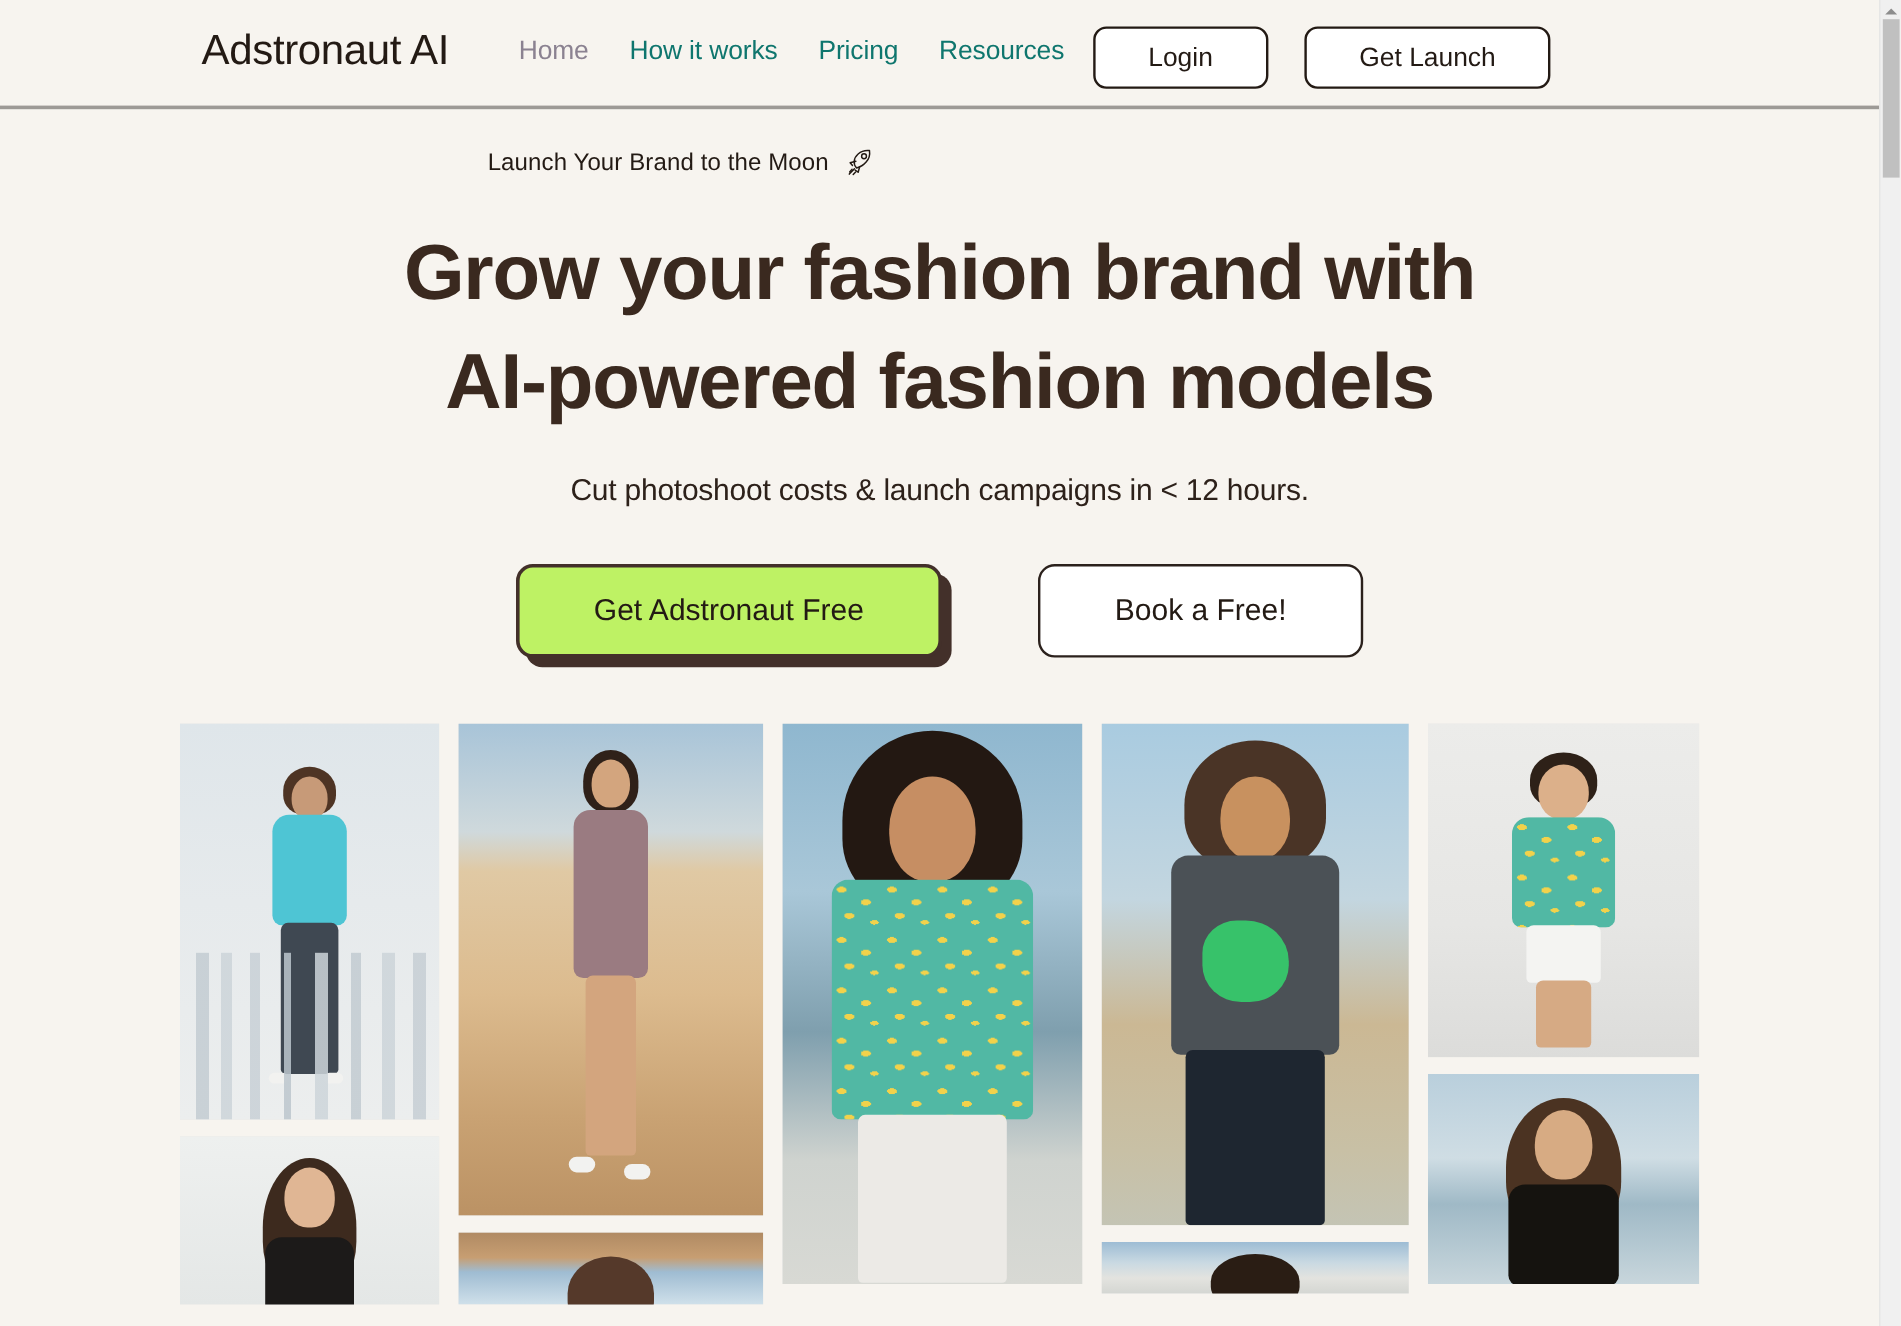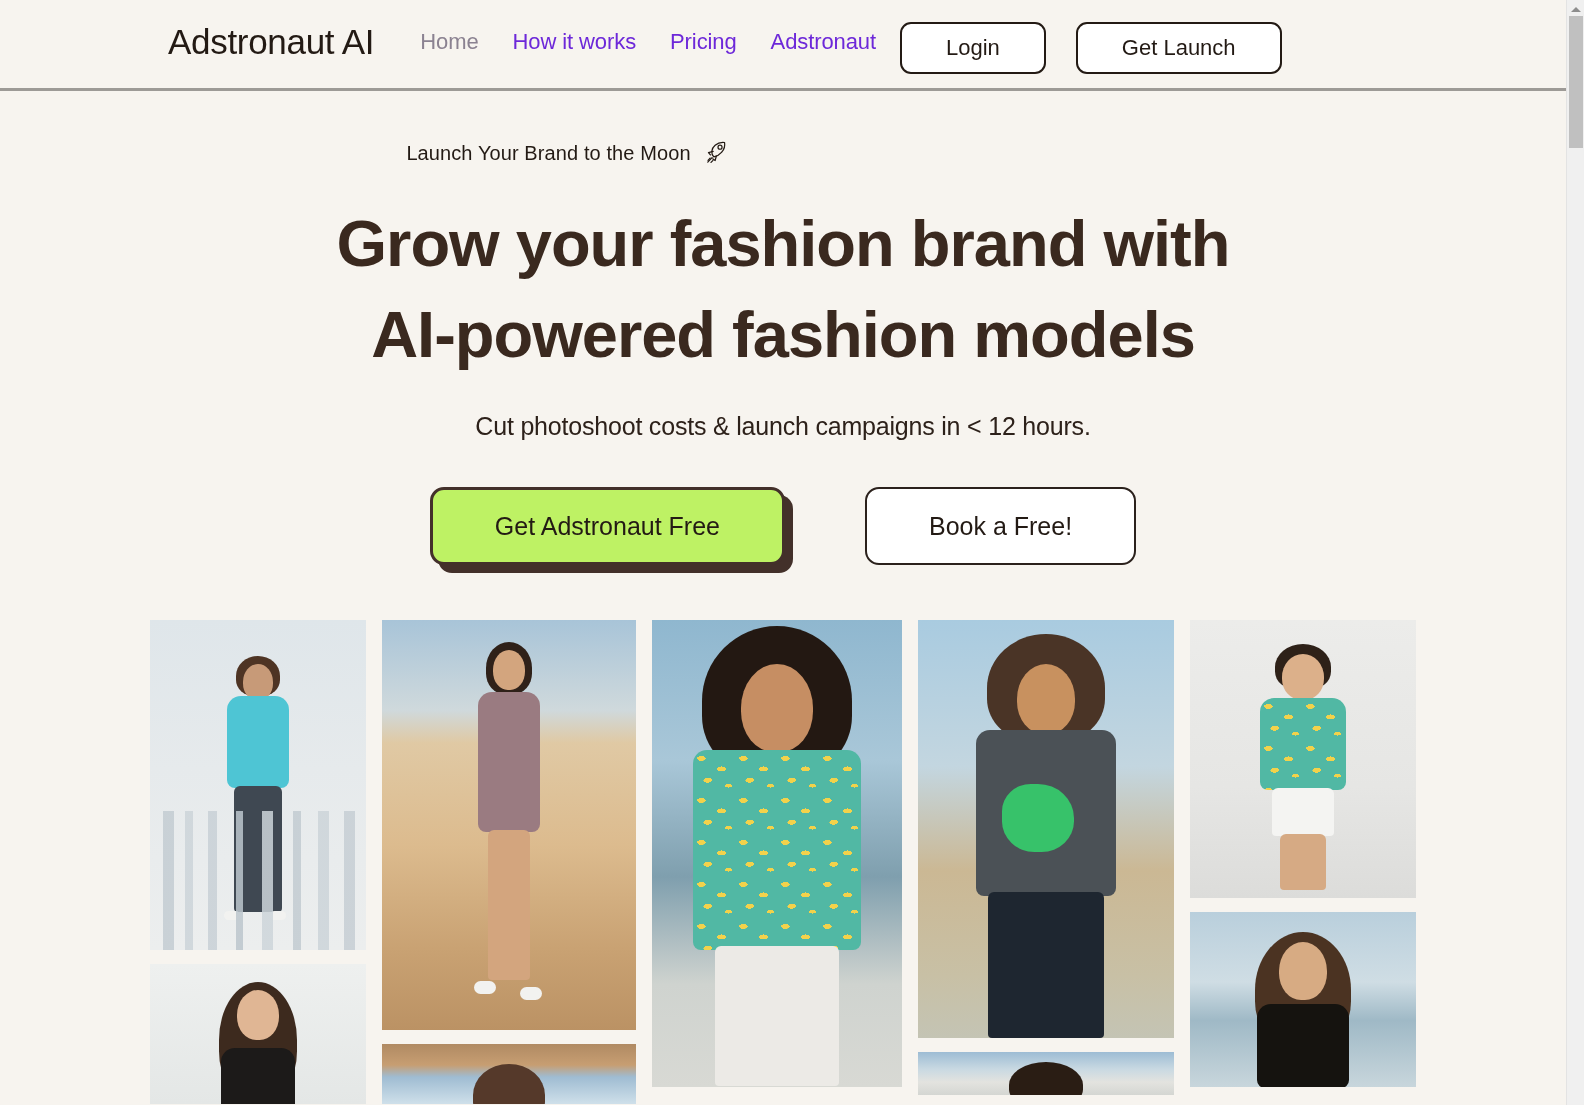--- a/index.html
+++ b/index.html
@@ -43,26 +43,26 @@
     color: #231a14;
     margin-left: 168px;
     white-space: nowrap;
     font-family: "Liberation Sans", sans-serif;
   }
 
   .nav {
     display: flex;
     align-items: center;
     gap: 34px;
-    margin-left: 46px;
+    margin-left: 58px;
   }
 
   .nav-link {
     font-size: 22px;
-    color: #6d28d9;
+    color: #0f766e;
     text-decoration: none;
     white-space: nowrap;
     letter-spacing: -0.1px;
     cursor: pointer;
   }
   .nav-link.active { color: #8b8291; }
 
   .header-actions {
     display: flex;
     align-items: center;
@@ -87,21 +87,21 @@
   .header-rule {
     position: absolute;
     left: 0; right: 0;
     top: 88px;
     height: 3px;
     background: #9d9a96;
   }
 
   
   .hero {
-    padding-top: 51px;
+    padding-top: 34px;
     text-align: center;
   }
 
   .eyebrow {
     display: inline-flex;
     align-items: center;
     gap: 11px;
     font-size: 20px;
     color: #231a14;
     letter-spacing: 0.1px;
@@ -279,21 +279,21 @@
 <div class="viewport">
 
   <header class="header">
 
     <div class="brand">Adstronaut AI</div>
 
     <nav class="nav">
       <a class="nav-link active" href="#">Home</a>
       <a class="nav-link" href="#">How it works</a>
       <a class="nav-link" href="#">Pricing</a>
-      <a class="nav-link" href="#">Adstronaut</a>
+      <a class="nav-link" href="#">Resources</a>
     </nav>
 
     <div class="header-actions">
       <button class="btn-outline">Login</button>
       <button class="btn-outline">Get Launch</button>
     </div>
 
     <div class="header-rule"></div>
   </header>
 

